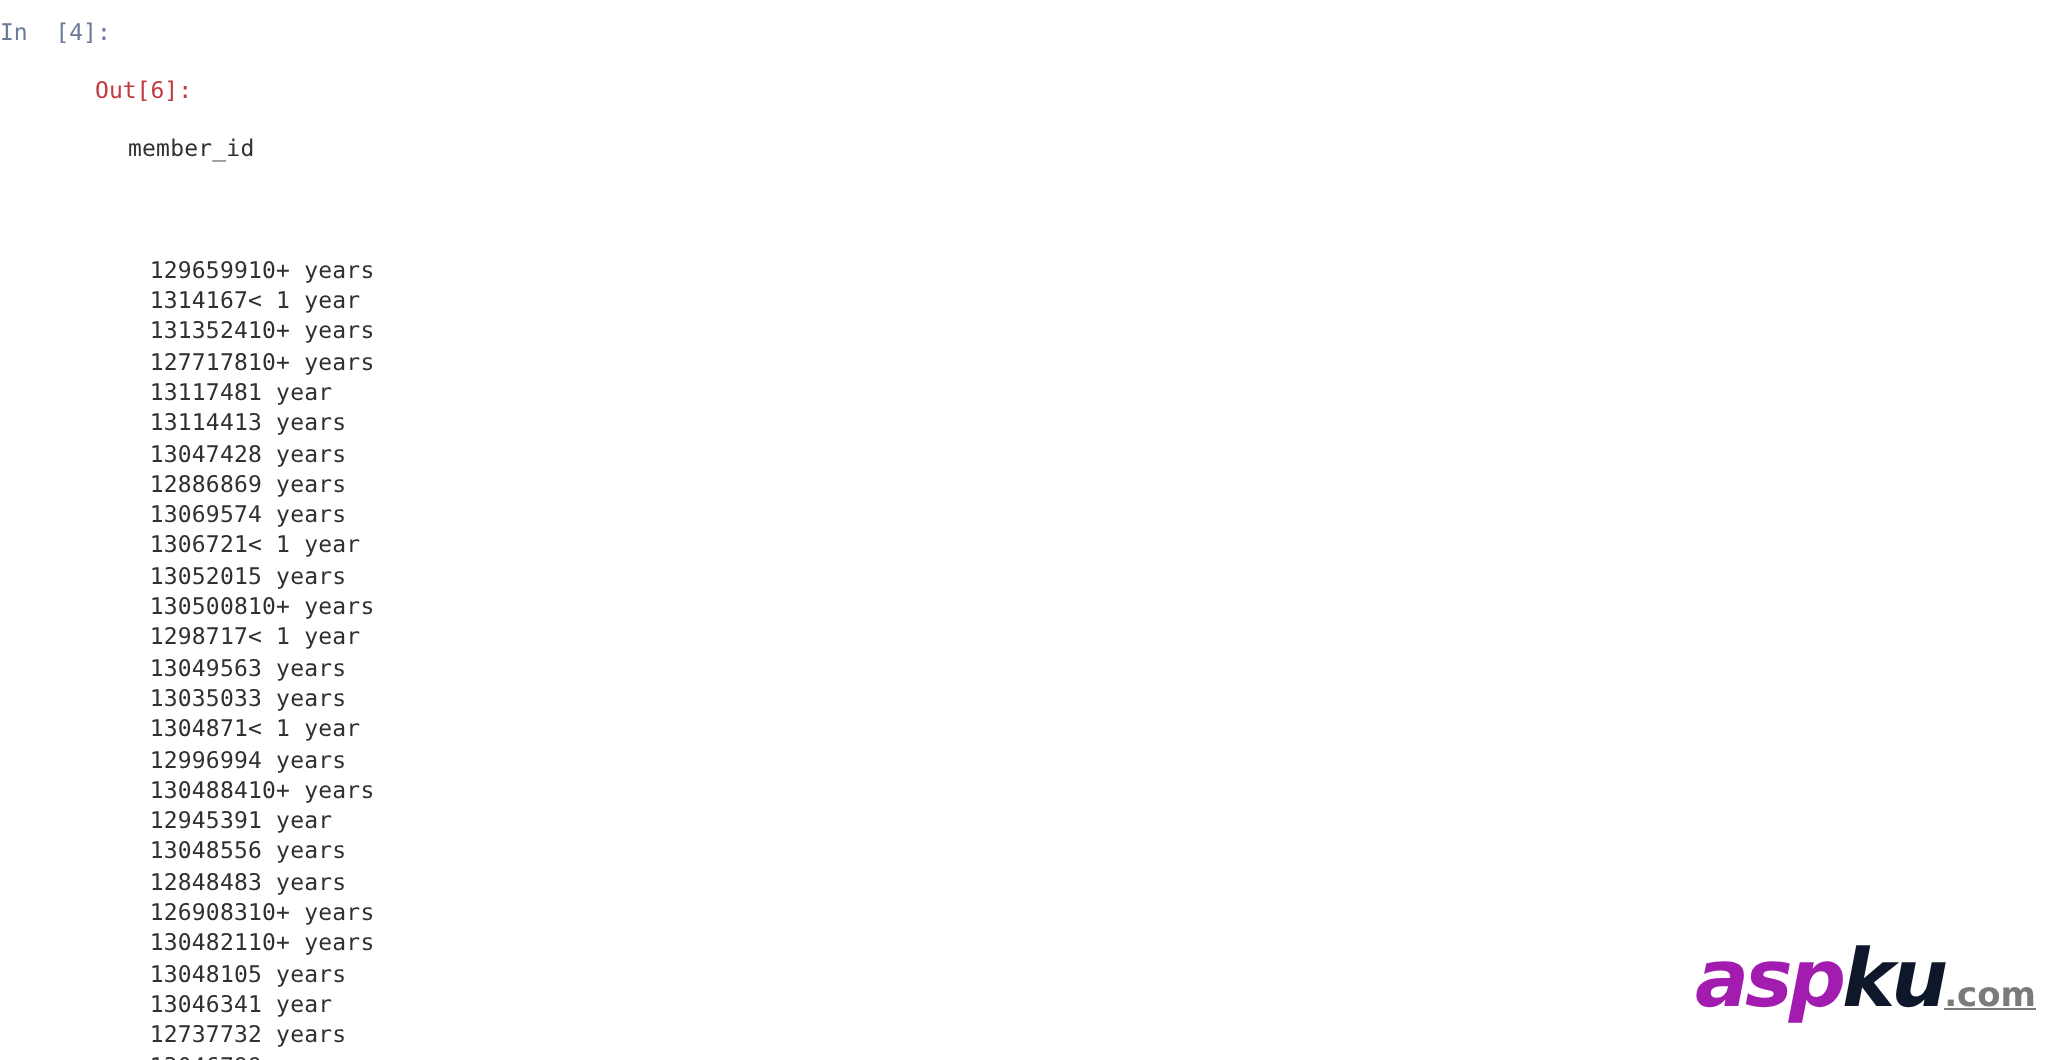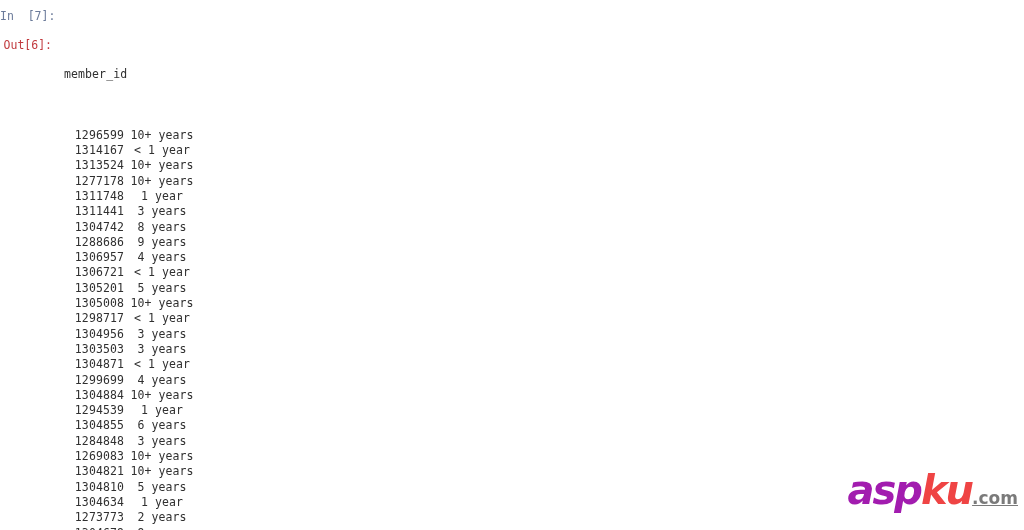--- a/index.html
+++ b/index.html
@@ -41,20 +41,21 @@
     width: 52px;
     left: 0;
   }
   .prompt-in {
     color: #6a7a99;
     top: 9px;
   }
   .prompt-out {
     color: #c1393d;
     top: 38px;
+    margin-left: 44px;
   }
 
   .input-box {
     position: absolute;
     left: 58px;
     top: 1px;
     width: 958px;
     height: 27px;
     background: #f7f7f7;
     border: 1px solid #e3e3e3;
@@ -99,21 +100,21 @@
     white-space: pre;
   }
   .idx-col {
     display: inline-block;
     width: 60px;
     text-align: right;
   }
   .val-col {
     display: inline-block;
     width: 76px;
-    text-align: center;
+    text-align: left;
   }
   .out-header {
     display: inline-block;
     text-align: center;
   }
 
   
   .watermark {
     position: absolute;
     right: 6px;
@@ -127,21 +128,21 @@
     font-family: "DejaVu Sans", "Liberation Sans", sans-serif;
     font-size: 40px;
     font-weight: bold;
     font-style: italic;
     line-height: 40px;
     letter-spacing: -2px;
     white-space: nowrap;
   }
   .wm-asp { color: #a21caf; }
   .wm-ku {
-    color: #ef4444;
+    color: #0f172a;
     font-weight: bold;
   }
   .wm-com {
     color: #7a7a7a;
     font-size: 17px;
     font-weight: bold;
     font-style: normal;
     letter-spacing: 0px;
     text-decoration: underline;
   }
@@ -155,21 +156,21 @@
     white-space: nowrap;
   }
 </style>
 </head>
 <body>
 
 <div class="notebook">
 
   <div class="in-row">
 
-    <div class="prompt prompt-in">In  [7]:</div>
+    <div class="prompt prompt-in">In  [4]:</div>
 
   </div>
 
   <div class="output-area">
 
     <div class="prompt prompt-out" style="top:2px;">Out[6]:</div>
 
     <div class="out-pre">
       <div class="out-line"><span class="out-header">member_id</span></div>
 

